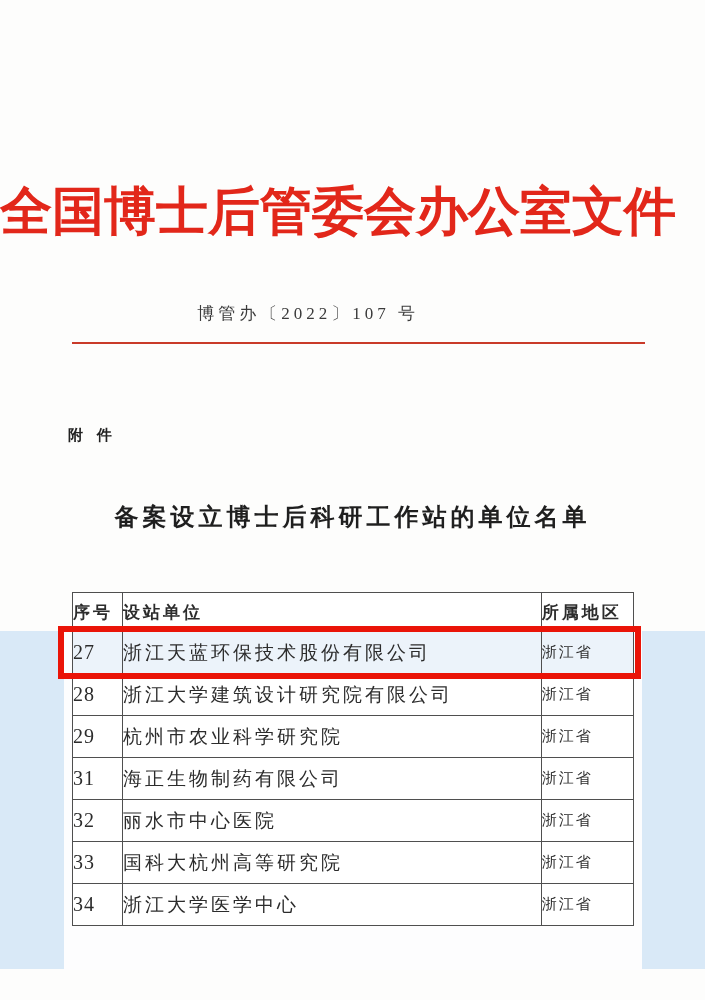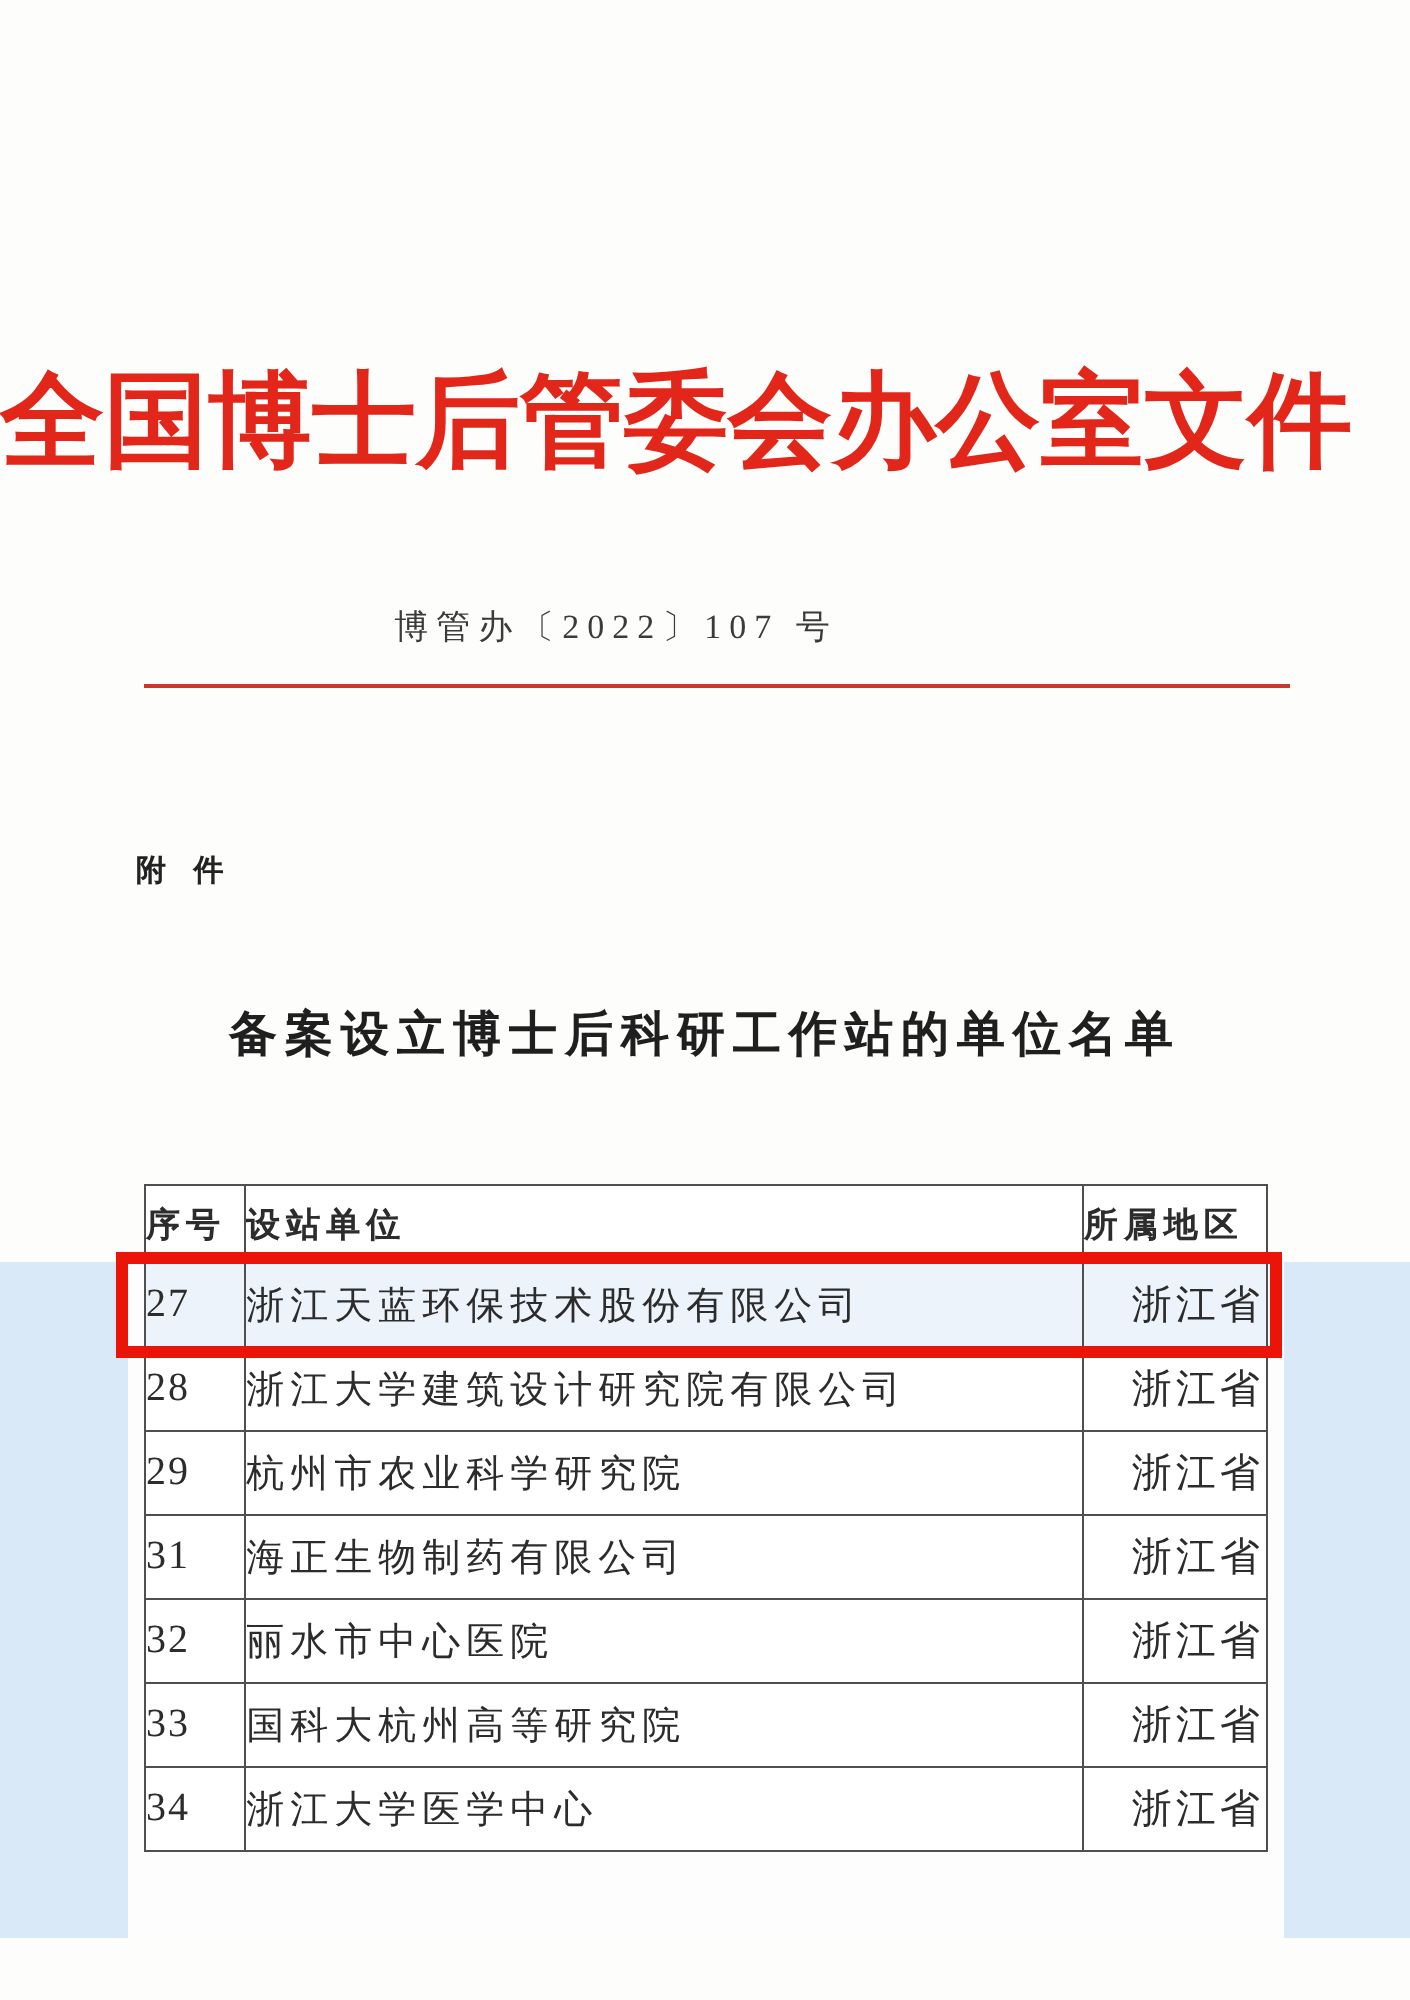--- a/index.html
+++ b/index.html
@@ -66,21 +66,21 @@
     color:var(--text);
     padding:0;
     overflow:hidden;white-space:nowrap;
   }
   .station-table thead th{
     height:38px;font-size:17px;font-weight:bold;letter-spacing:3px;
   }
   .station-table tbody td{height:41px;}
   td.c-no{font-size:20px;letter-spacing:1px;}
   td.c-unit{font-size:19px;letter-spacing:3px;}
-  td.c-region{font-size:20px;letter-spacing:2px;padding-left:24px;}
+  td.c-region{font-size:15px;letter-spacing:2px;}
   tr.hl td{background:var(--row-highlight-bg);}
   .red-box{
     position:absolute;top:626px;left:58px;width:583px;height:53px;
     box-sizing:border-box;
     border:6px solid var(--highlight-red);
     z-index:5;pointer-events:none;
   }
 </style>
 </head>
 <body>

